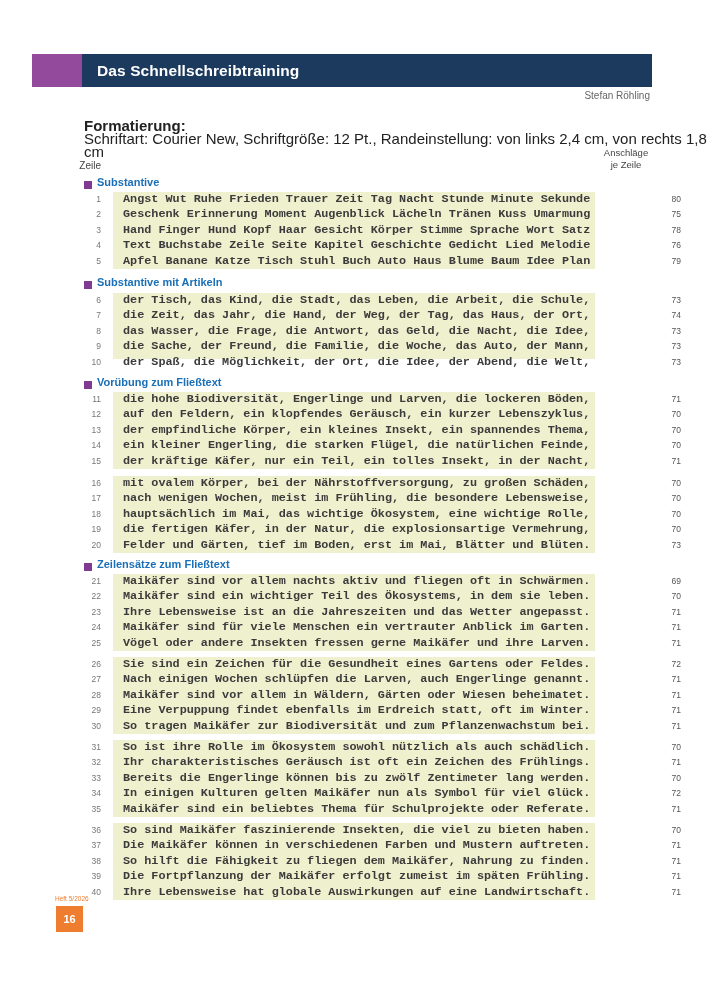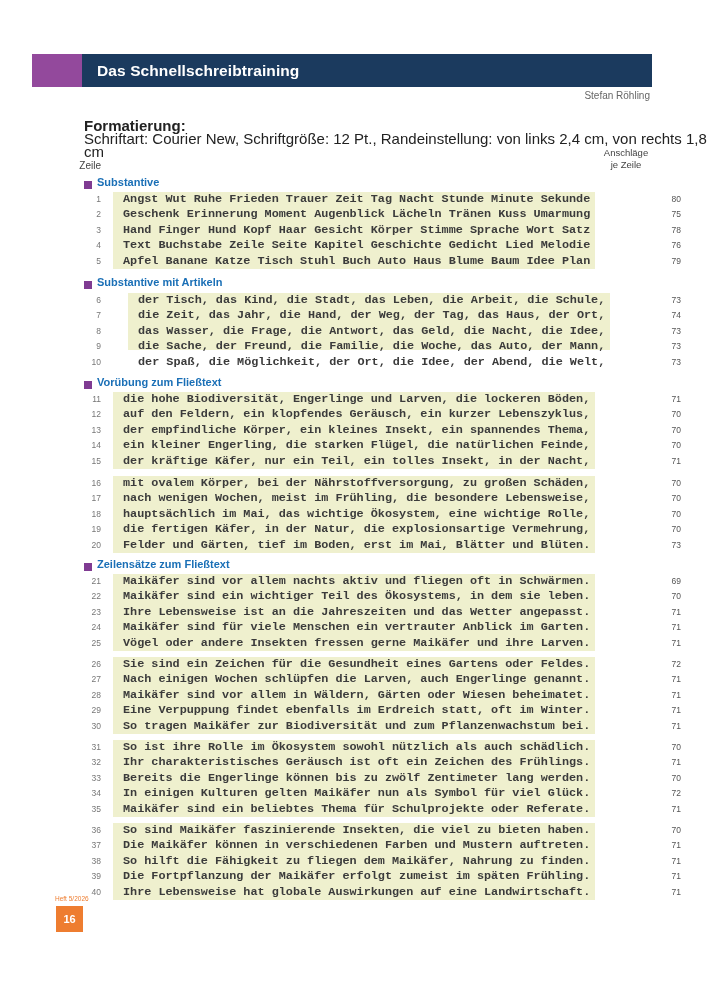--- a/index.html
+++ b/index.html
@@ -98,21 +98,21 @@
       </div>
       <div class="sec-header" style="top: 276px;"><span class="sec-bullet"></span><span class="sec-title">Substantive mit Artikeln</span></div>
       <div class="block" style="top: 293px; height: 77px;">
         <div class="col-nums">
           <div>6</div>
           <div>7</div>
           <div>8</div>
           <div>9</div>
           <div>10</div>
         </div>
-        <div class="col-text" style="height: 57px; margin-left: 15px;">
+        <div class="col-text" style="height: 66px;">
           <div>der Tisch, das Kind, die Stadt, das Leben, die Arbeit, die Schule,</div>
           <div>die Zeit, das Jahr, die Hand, der Weg, der Tag, das Haus, der Ort,</div>
           <div>das Wasser, die Frage, die Antwort, das Geld, die Nacht, die Idee,</div>
           <div>die Sache, der Freund, die Familie, die Woche, das Auto, der Mann,</div>
           <div>der Spaß, die Möglichkeit, der Ort, die Idee, der Abend, die Welt,</div>
         </div>
         <div class="col-strokes">
           <div>73</div>
           <div>74</div>
           <div>73</div>

